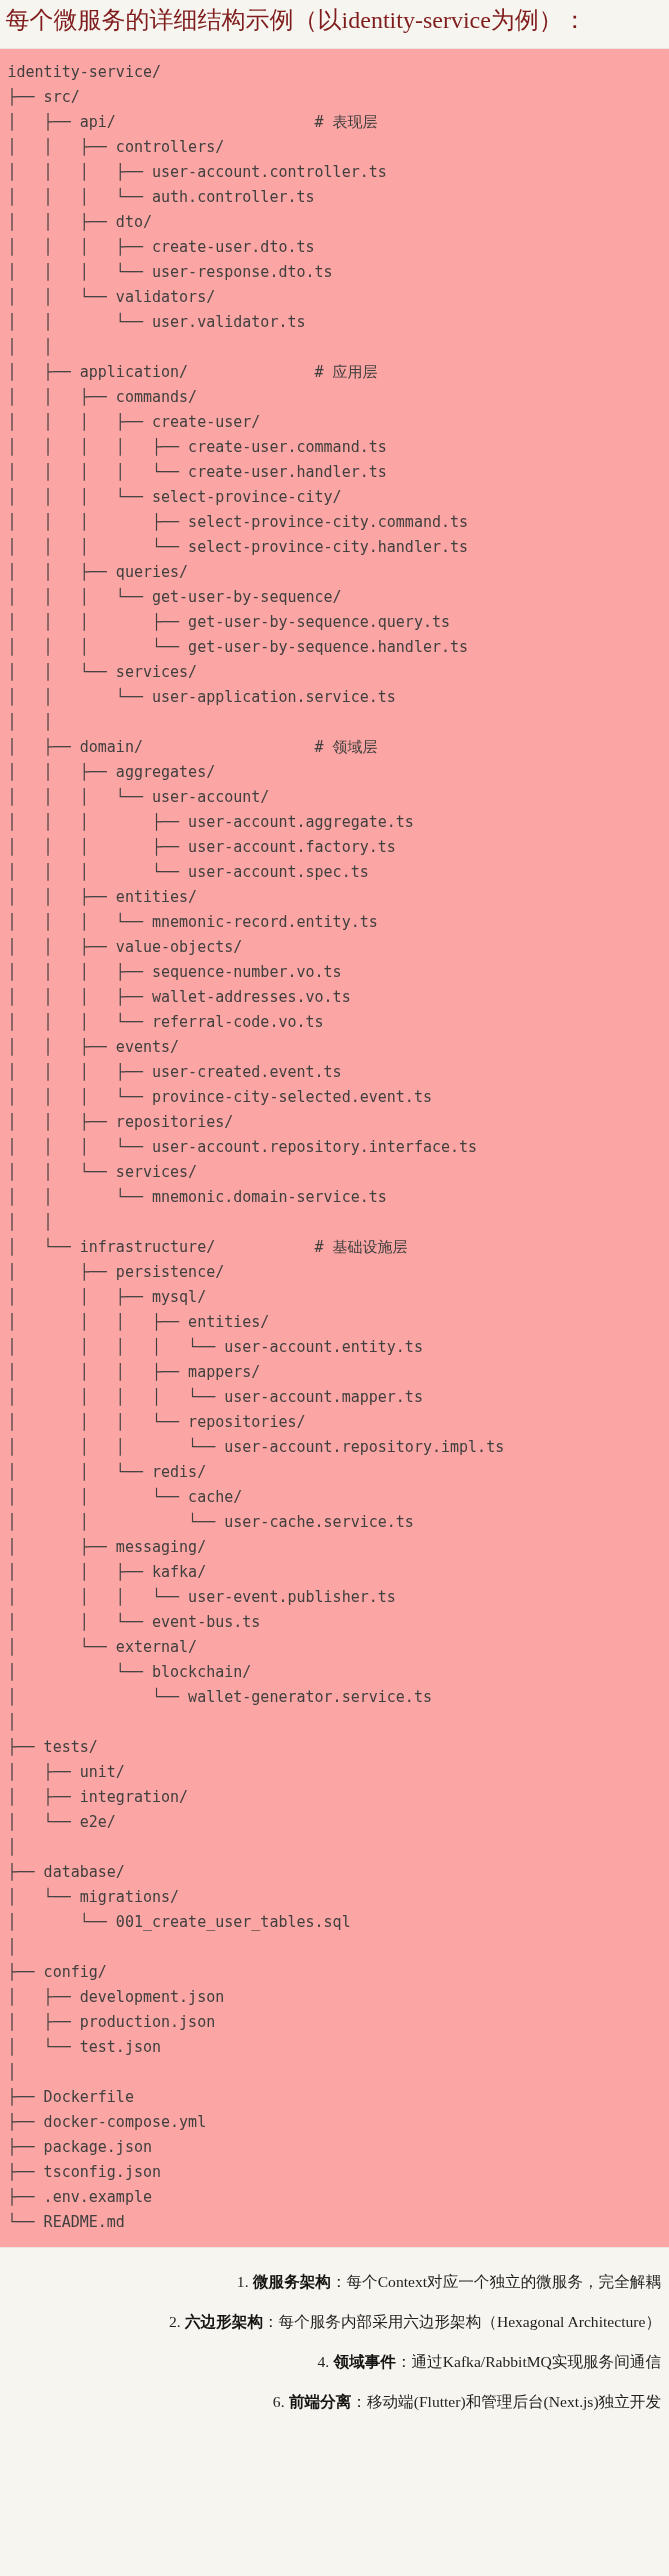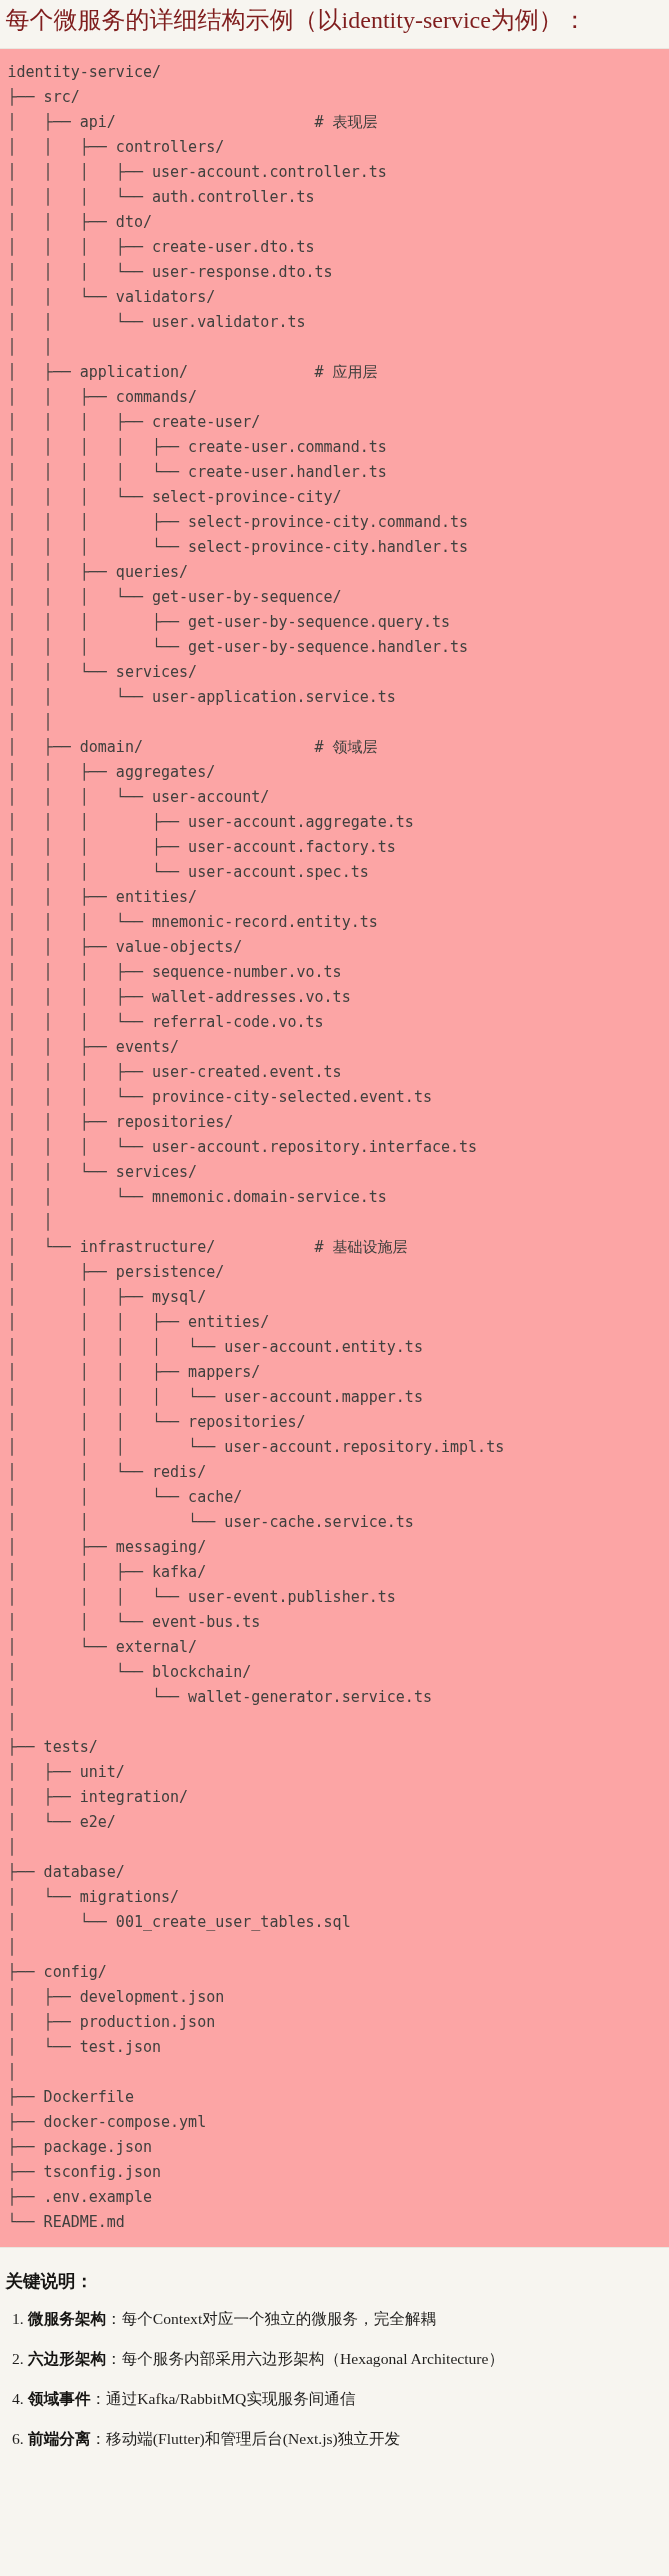--- a/index.html
+++ b/index.html
@@ -35,21 +35,21 @@
     white-space: pre;
   }
   .notes { margin: 22.5px 0 0 0; }
   .notes-heading {
     font-size: 17.5px;
     line-height: 21px;
     font-weight: 700;
     color: #151412;
     margin: 0 0 16.3px 5.6px;
   }
-  .notes-list { margin: 0; }
+  .notes-list { margin: 8px; text-align: right; }
   .note-item {
     font-size: 15.6px;
     line-height: 21px;
     margin: 0 0 19px 12px;
     color: #201F1D;
   }
   .note-num { margin-right: 4.4px; }
   .note-term { font-weight: 700; color: #151412; }
   .note-desc { font-weight: 400; }
   .footer-note {
@@ -150,21 +150,20 @@
 │
 ├── Dockerfile
 ├── docker-compose.yml
 ├── package.json
 ├── tsconfig.json
 ├── .env.example
 └── README.md</pre>
   </div>
 
   <div class="notes">
-    <h2 class="notes-heading">关键说明：</h2>
 
     <div class="notes-list">
       <div class="note-item"><span class="note-num">1.</span><span class="note-term">微服务架构</span><span class="note-desc">：每个Context对应一个独立的微服务，完全解耦</span></div>
       <div class="note-item"><span class="note-num">2.</span><span class="note-term">六边形架构</span><span class="note-desc">：每个服务内部采用六边形架构（Hexagonal Architecture）</span></div>
       <div class="note-item"><span class="note-num">4.</span><span class="note-term">领域事件</span><span class="note-desc">：通过Kafka/RabbitMQ实现服务间通信</span></div>
       <div class="note-item"><span class="note-num">6.</span><span class="note-term">前端分离</span><span class="note-desc">：移动端(Flutter)和管理后台(Next.js)独立开发</span></div>
     </div>
 
   </div>
 

